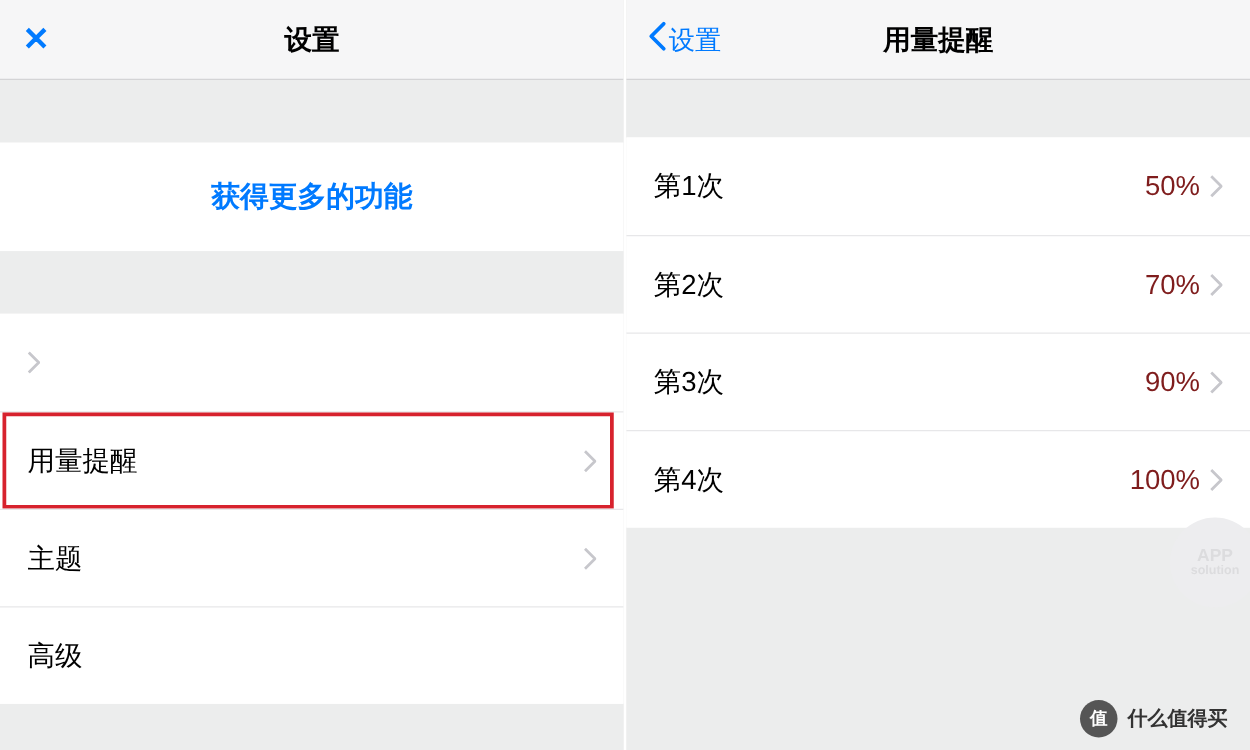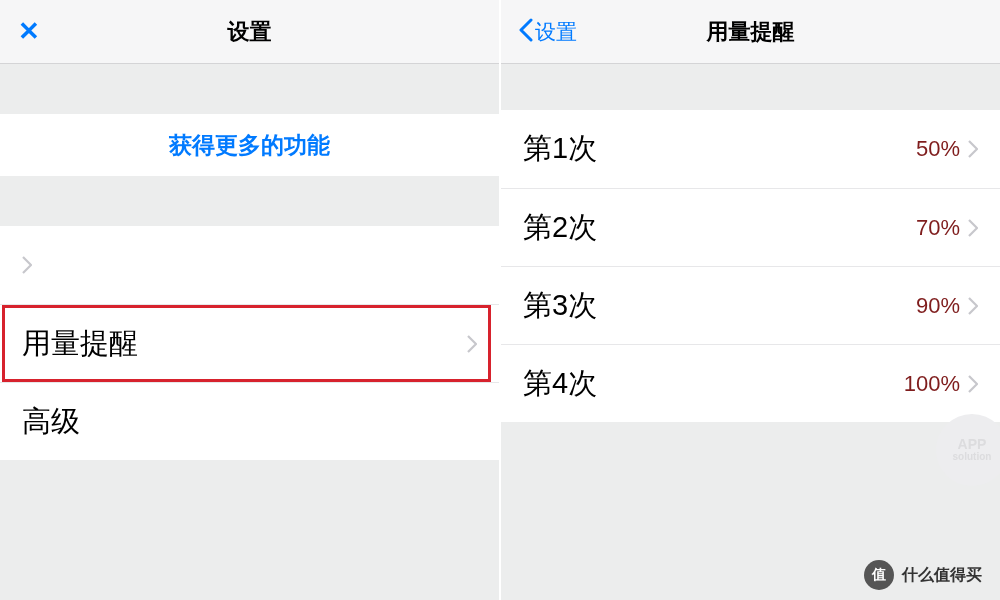--- a/index.html
+++ b/index.html
@@ -13,27 +13,27 @@
   .navbar .title { position: absolute; left: 0; right: 0; text-align: center; font-size: 22px; font-weight: 600; color: #000; }
   .nav-left { display: flex; align-items: center; padding-left: 18px; z-index: 1; }
   .nav-left .back-label { color: #007aff; font-size: 21px; margin-left: 2px; }
 
   .spacer { height: 50px; background: #eceded; }
   .spacer-sm { height: 46px; background: #eceded; }
 
   .group { background: #fff; }
   .row   { height: 78px; display: flex; align-items: center; padding: 0 22px; background: #fff; position: relative; }
   .row + .row { border-top: 1px solid #e7e7e9; }
-  .row .label { font-size: 29px; color: #000; flex: 1; }
+  .row .label { font-size: 22px; color: #000; flex: 1; }
   .row .value { font-size: 22px; color: #7f1d1d; margin-right: 8px; }
   .row .chev  { color: #c7c7cc; display: flex; align-items: center; }
 
   .row-highlight { position: absolute; left: 2px; right: 8px; top: 0; bottom: 0; border: 3px solid #d7222d; pointer-events: none; }
 
-  .cta { height: 62px; background: #fff; display: flex; align-items: center; justify-content: center; }
+  .cta { height: 87px; background: #fff; display: flex; align-items: center; justify-content: center; }
   .cta span { color: #007aff; font-size: 23px; font-weight: 600; }
 
   .close-icon { color: #007aff; font-size: 26px; font-weight: 700; }
 
   .watermark { position: absolute; right: 18px; bottom: 10px; display: flex; align-items: center; gap: 8px; z-index: 5; }
   .wm-circle { width: 30px; height: 30px; border-radius: 50%; background: #555; color: #fff; font-size: 14px; font-weight: 700; display: flex; align-items: center; justify-content: center; }
   .wm-text { color: #333; font-size: 16px; font-weight: 600; text-align: center; }
 
   .app-badge { position: absolute; right: -8px; top: 414px; width: 72px; height: 72px; border-radius: 50%; background: #ededef; color: #dcdcde; font-size: 14px; font-weight: 600; display: flex; flex-direction: column; align-items: center; justify-content: center; line-height: 1.05; }
 </style>
@@ -67,20 +67,28 @@
         </div>
       </div>
       <div class="row">
         <div class="label">用量提醒</div>
         <div class="chev">
           <svg width="10" height="18" viewBox="0 0 10 18">
               <polyline points="1,1 9,9 1,17" fill="none" stroke="#c7c7cc" stroke-width="2.2"></polyline>
             </svg>
         </div>
         <div class="row-highlight"></div>
+      </div>
+      <div class="row">
+        <div class="label">主题</div>
+        <div class="chev">
+          <svg width="10" height="18" viewBox="0 0 10 18">
+              <polyline points="1,1 9,9 1,17" fill="none" stroke="#c7c7cc" stroke-width="2.2"></polyline>
+            </svg>
+        </div>
       </div>
       <div class="row">
         <div class="label">高级</div>
       </div>
     </div>
   </div>
 
   <div class="col">
     <div class="navbar">
       <div class="nav-left">

